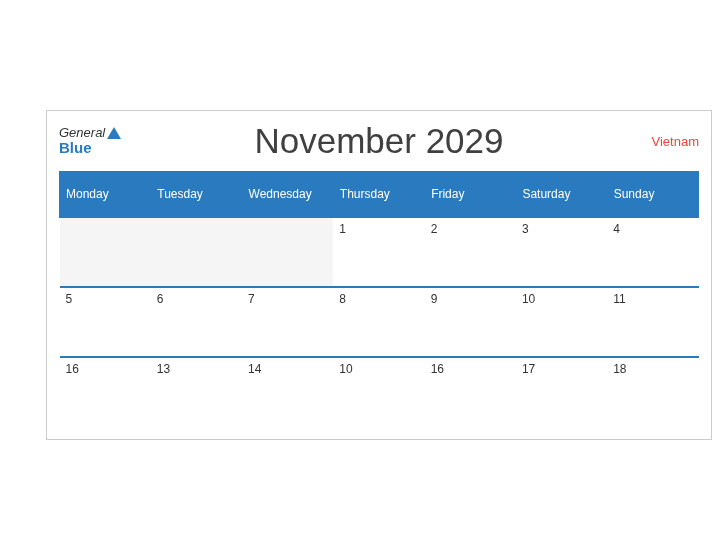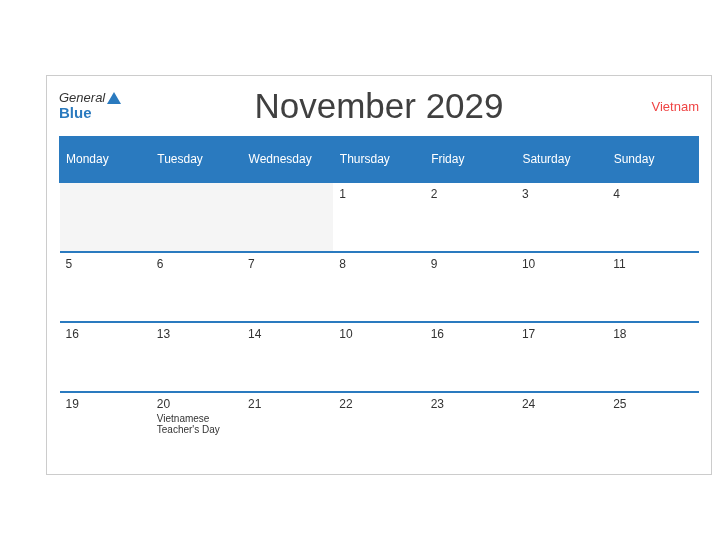--- a/index.html
+++ b/index.html
@@ -187,39 +187,15 @@
           <td>
             <span class="day-num">16</span>
           </td>
           <td>
             <span class="day-num">17</span>
           </td>
           <td>
             <span class="day-num">18</span>
           </td>
         </tr>
-        <tr>
-          <td>
-            <span class="day-num">19</span>
-          </td>
-          <td>
-            <span class="day-num">20</span>
-            <span class="day-event">Vietnamese Teacher's Day</span>
-          </td>
-          <td>
-            <span class="day-num">21</span>
-          </td>
-          <td>
-            <span class="day-num">22</span>
-          </td>
-          <td>
-            <span class="day-num">23</span>
-          </td>
-          <td>
-            <span class="day-num">24</span>
-          </td>
-          <td>
-            <span class="day-num">25</span>
-          </td>
-        </tr>
       </tbody>
   </table>
 </div>
 
 </body></html>

